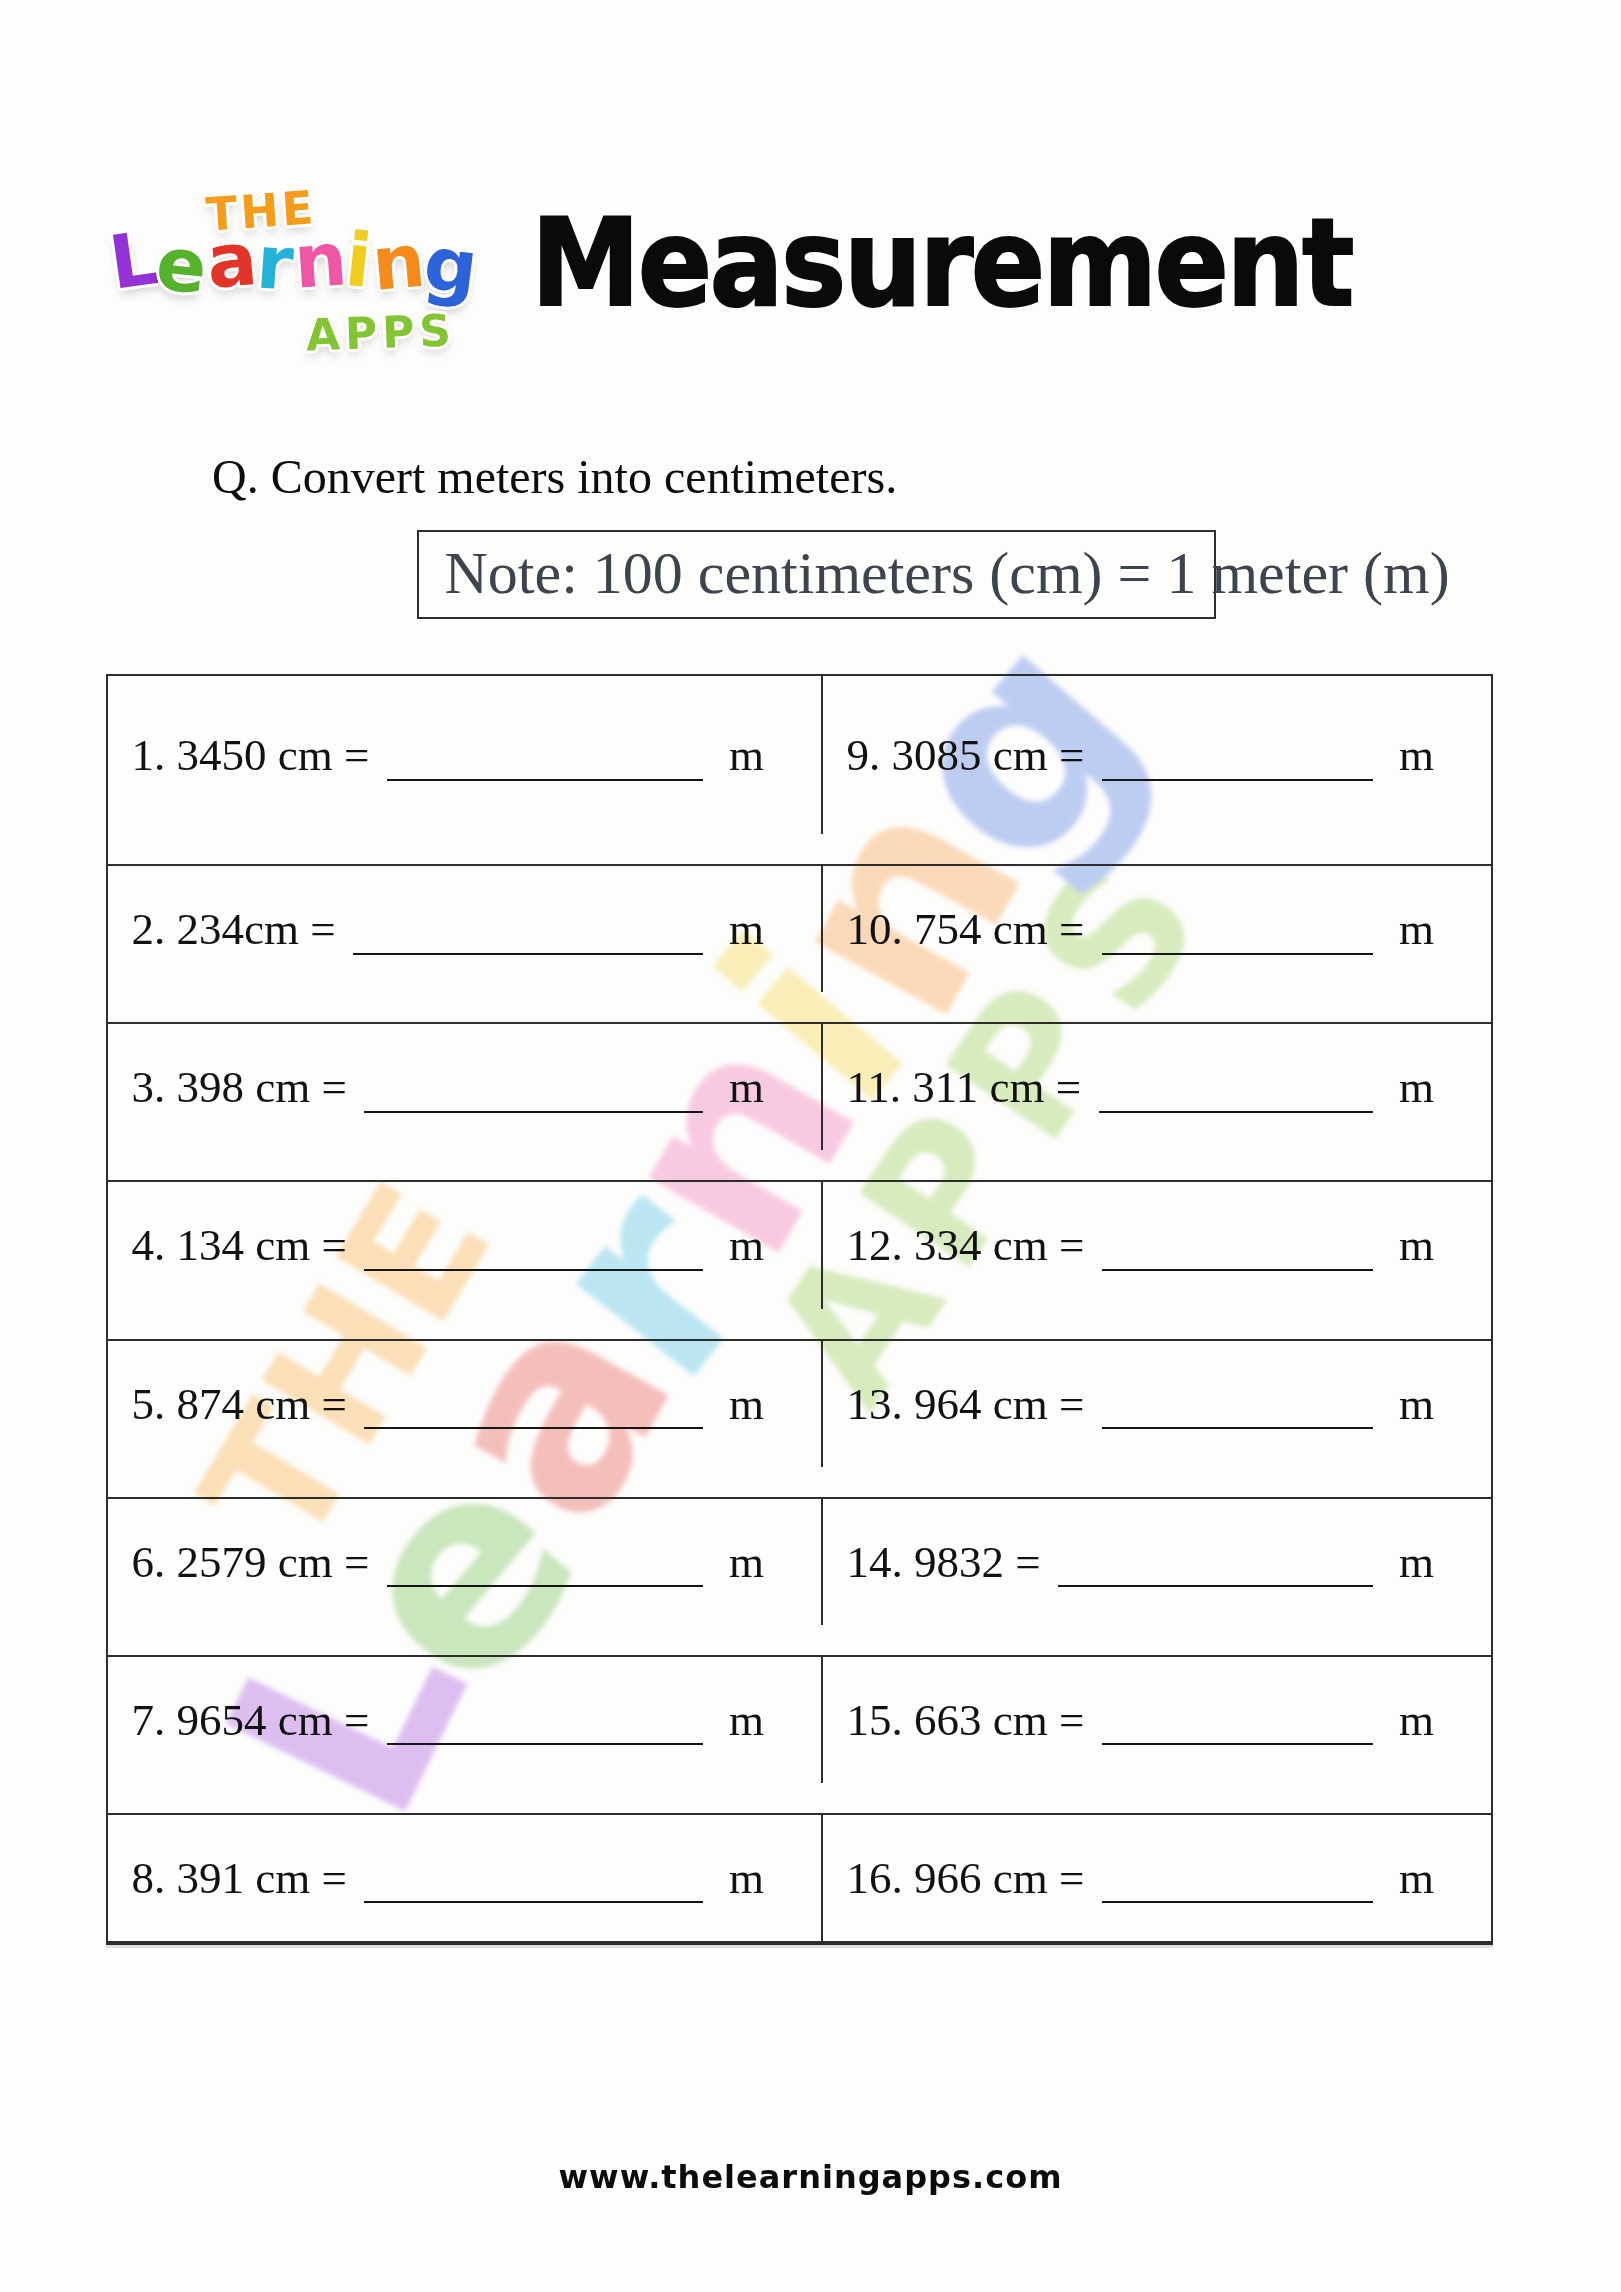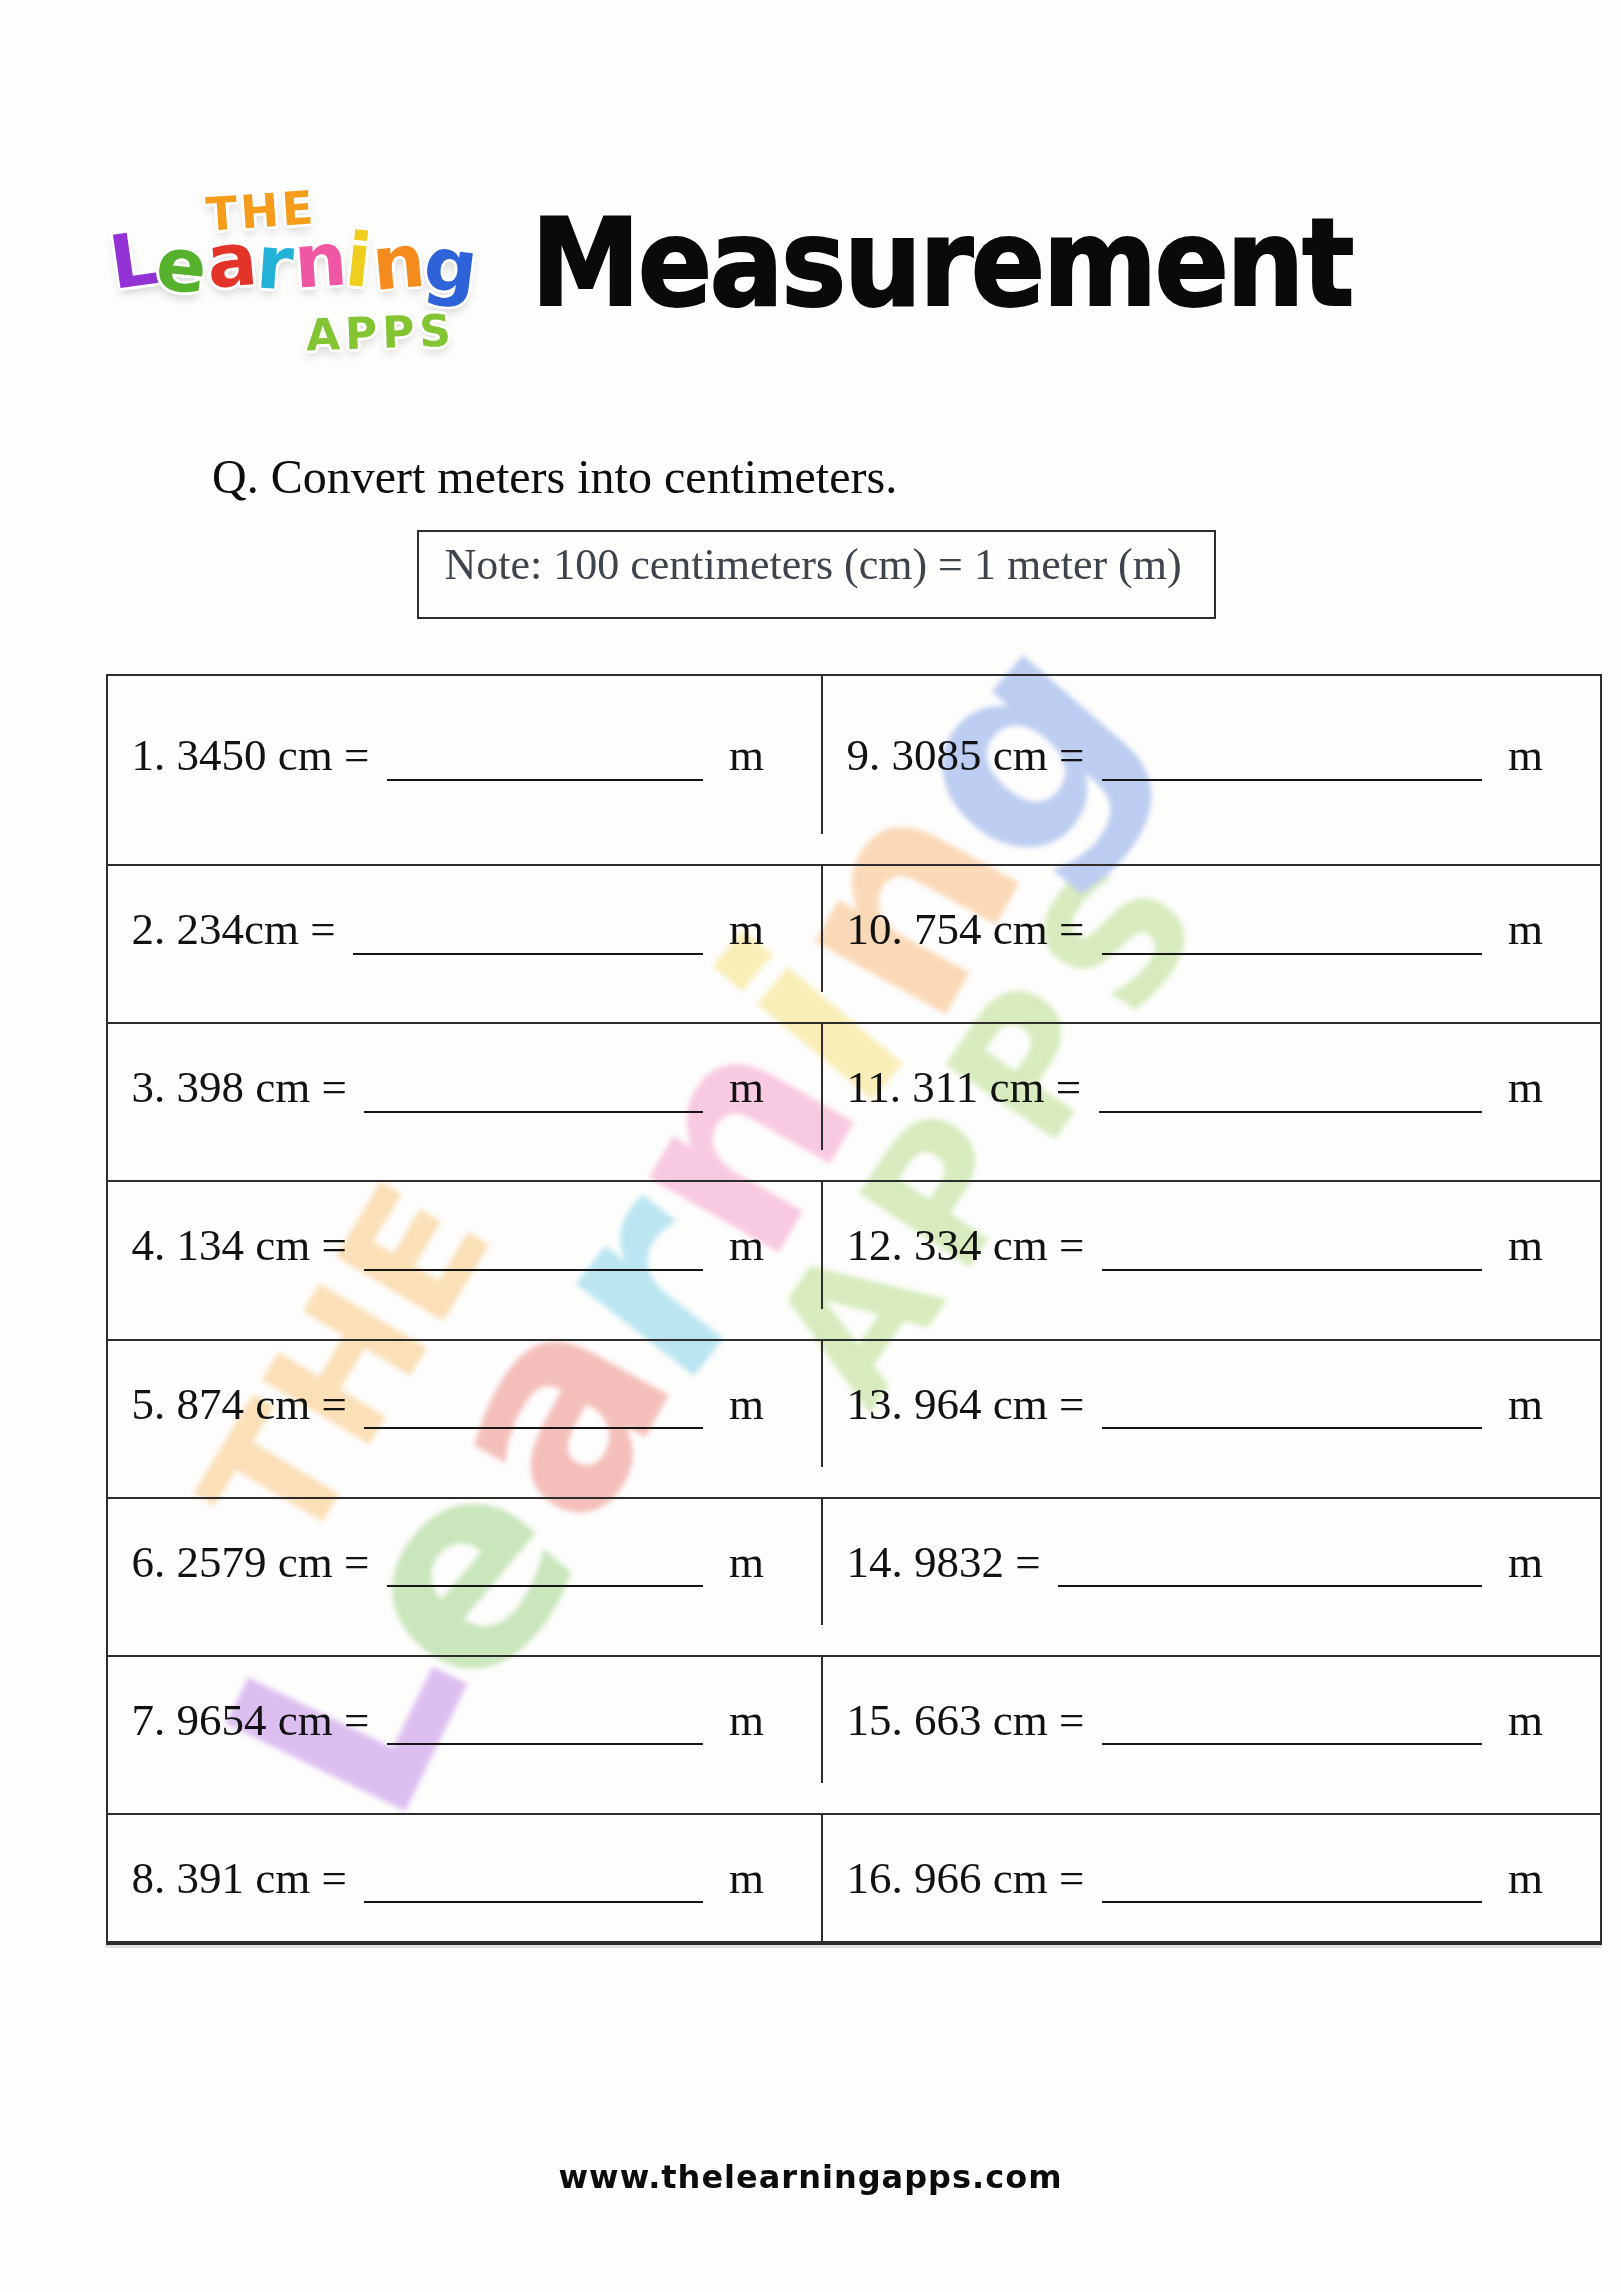--- a/index.html
+++ b/index.html
@@ -54,26 +54,26 @@
   }
 
   
   .question {
     position:absolute; left:212px; top:449px;
     font-size:48px; color:#0d0d0d; z-index:3; white-space:nowrap;
   }
   .note {
     position:absolute; left:417px; top:530px; width:799px; height:89px;
     box-sizing:border-box; border:2px solid #2e2e2e; background:transparent;
-    padding:6.9px 0 0 25.5px; font-size:44px; z-index:3; white-space:nowrap;
+    padding:6.9px 0 0 25.5px; font-size:60px; z-index:3; white-space:nowrap;
   }
 
   
   .table {
-    position:absolute; left:106px; top:674px; width:1496px; height:1271px;
+    position:absolute; left:106px; top:674px; width:1387px; height:1271px;
     box-sizing:border-box; border:2.9px solid #2d2d2d; border-bottom-width:4.9px;
     display:grid; grid-template-columns:713px 1fr; grid-auto-rows:1fr;
     z-index:2; box-shadow:0 2.9px 0 rgba(0,0,0,0.12);
   }
   .cell {
     display:flex; align-items:center; box-sizing:border-box;
     padding:0 57px 0 23.5px; font-size:45px; color:#121212; white-space:nowrap;
   }
   .cell:nth-child(even) { border-left:2.9px solid #2d2d2d; }
   .cell:nth-child(n+3)  { border-top:2.9px solid #2d2d2d;margin-top:30px; }

